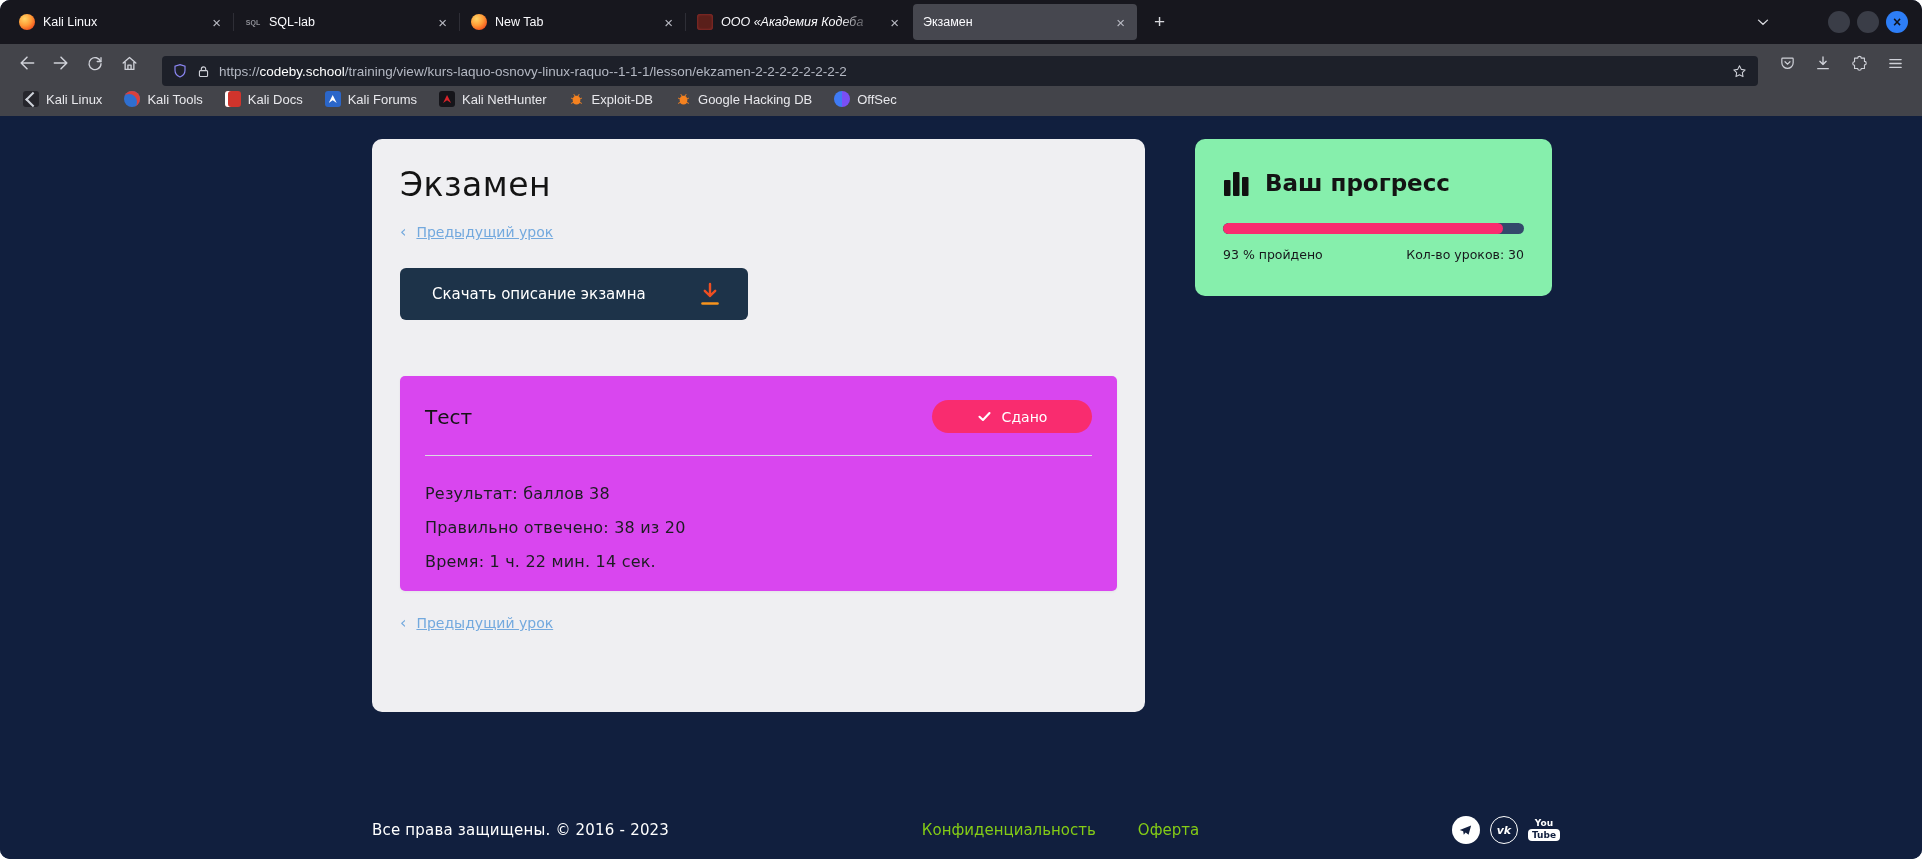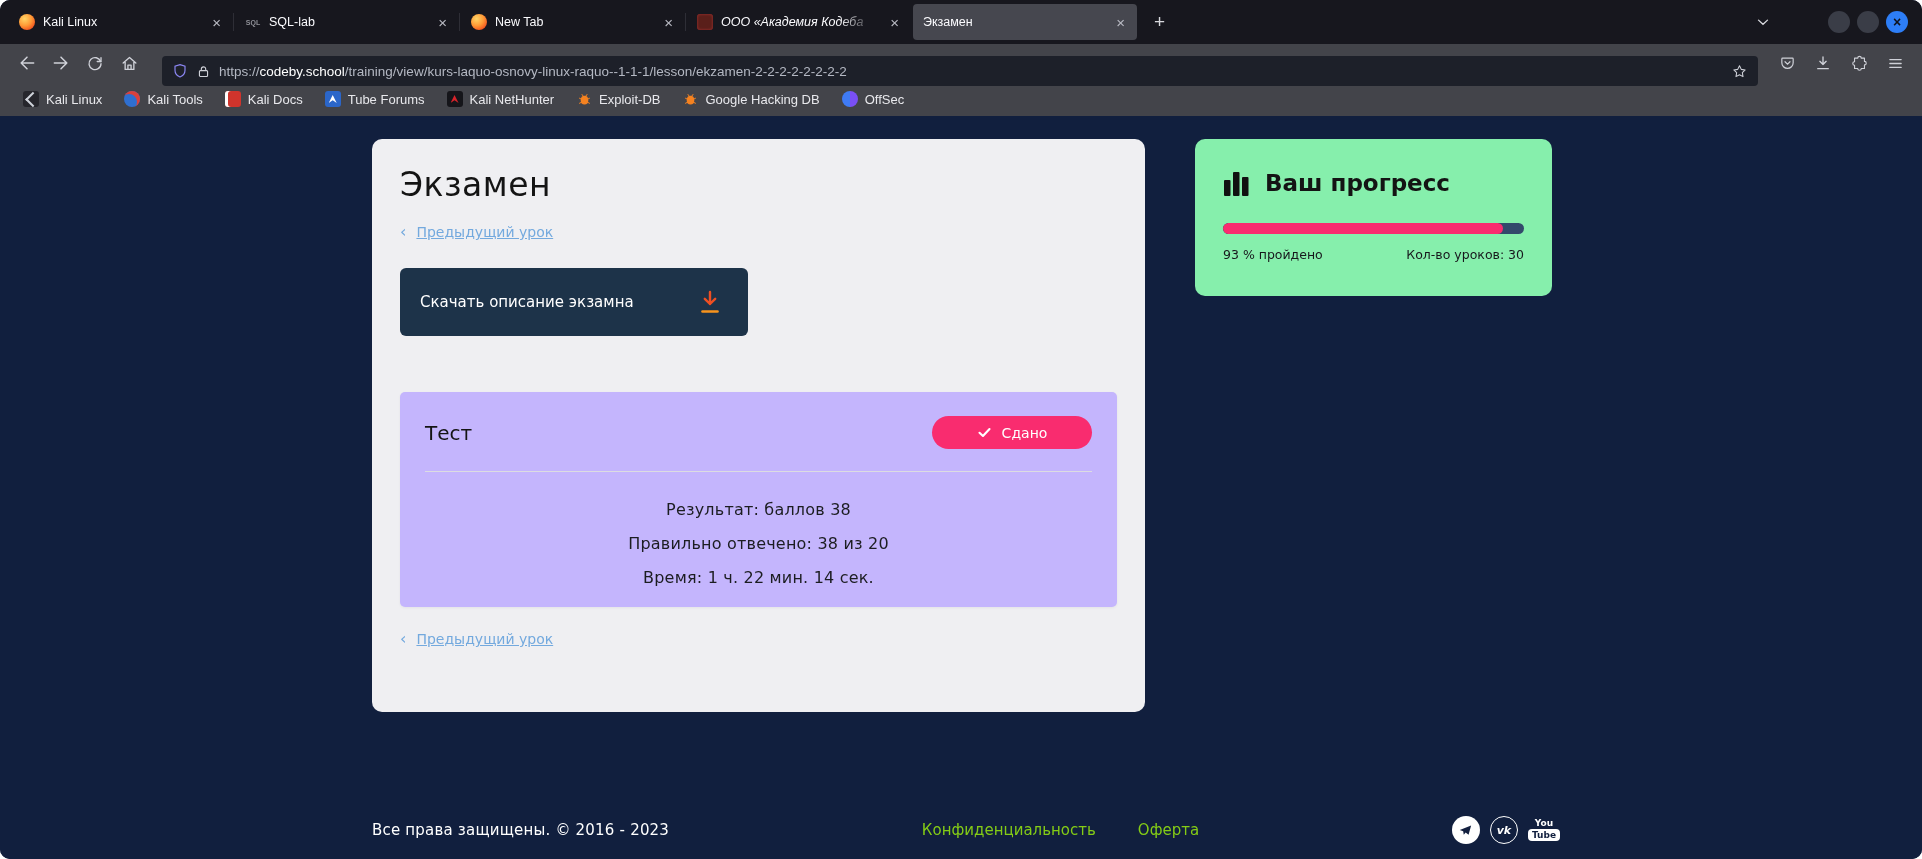--- a/index.html
+++ b/index.html
@@ -52,24 +52,24 @@
 
   
   .content { position:relative; height:743px; background:#111f3e; font-family:"DejaVu Sans", sans-serif; }
   .cards { display:flex; align-items:flex-start; padding:23px 0 0 372px; gap:50px; }
 
   .main-card { width:773px; min-height:573px; background:#efeff2; border-radius:10px; padding:26px 28px 40px 28px; }
   .page-title { font-size:33px; color:#141414; font-weight:500; letter-spacing:0.5px; }
   .prev-link-row { margin-top:20px; display:flex; align-items:center; gap:10px; font-size:14px; }
   .prev-chevron { color:#73a9de; font-size:16px; line-height:1; }
   .prev-link { color:#73a9de; text-decoration:underline; cursor:pointer; }
-  .download-btn { margin-top:28px; width:348px; height:68px; background:#1d3349; border:none; border-radius:6px;
-    display:flex; align-items:center; justify-content:space-between; padding:0 26px 0 20px; cursor:pointer;
+  .download-btn { margin-top:28px; width:348px; height:52px; background:#1d3349; border:none; border-radius:6px;
+    display:flex; align-items:center; justify-content:space-between; padding:0 26px 0 32px; cursor:pointer;
     color:#fff; font-size:15px; font-family:"DejaVu Sans", sans-serif; }
-  .test-card { margin-top:56px; background:#c4b5fd; border-radius:5px; padding:24px 25px 20px 25px; box-shadow:0 1px 3px rgba(20,20,40,0.05);text-align:center; }
+  .test-card { margin-top:56px; background:#d946ef; border-radius:5px; padding:24px 25px 20px 25px; box-shadow:0 1px 3px rgba(20,20,40,0.05); }
   .test-header { display:flex; align-items:center; justify-content:space-between; }
   .test-title { font-size:20px; color:#141414; }
   .badge { background:#f92c6f; color:#fff; border-radius:999px; height:33px; width:160px; display:flex; align-items:center; justify-content:center; gap:10px; font-size:14px; }
   .divider { height:1px; background:#dcdce1; margin-top:22px; }
   .results { margin-top:28px; }
   .result-line { font-size:16px; color:#1c1d21; margin-bottom:15px; letter-spacing:0.2px; }
   .result-line:last-child { margin-bottom:0; }
   .prev-link-row.bottom { margin-top:24px; }
 
   .progress-card { width:357px; background:#86efac; border-radius:10px; padding:30px 28px 34px 28px; }
@@ -213,21 +213,21 @@
     <span class="bookmark">
       <span class="bicon bi-kali-tools"></span>
       <span>Kali Tools</span>
     </span>
     <span class="bookmark">
       <span class="bicon bi-kali-docs"></span>
       <span>Kali Docs</span>
     </span>
     <span class="bookmark">
       <span class="bicon bi-kali-forums"></span>
-      <span>Tube Forums</span>
+      <span>Kali Forums</span>
     </span>
     <span class="bookmark">
       <span class="bicon bi-kali-nethunter"></span>
       <span>Kali NetHunter</span>
     </span>
     <span class="bookmark">
       <span class="bicon bi-bug">
         <svg width="15" height="15" viewBox="0 0 24 24">
             <ellipse cx="12" cy="13" rx="6" ry="7" fill="#f58220"></ellipse>
             <path d="M8 4l3 4M16 4l-3 4M4 10l4 2M20 10l-4 2M4 18l4-2M20 18l-4-2" stroke="#f58220" stroke-width="1.6" stroke-linecap="round"></path>

